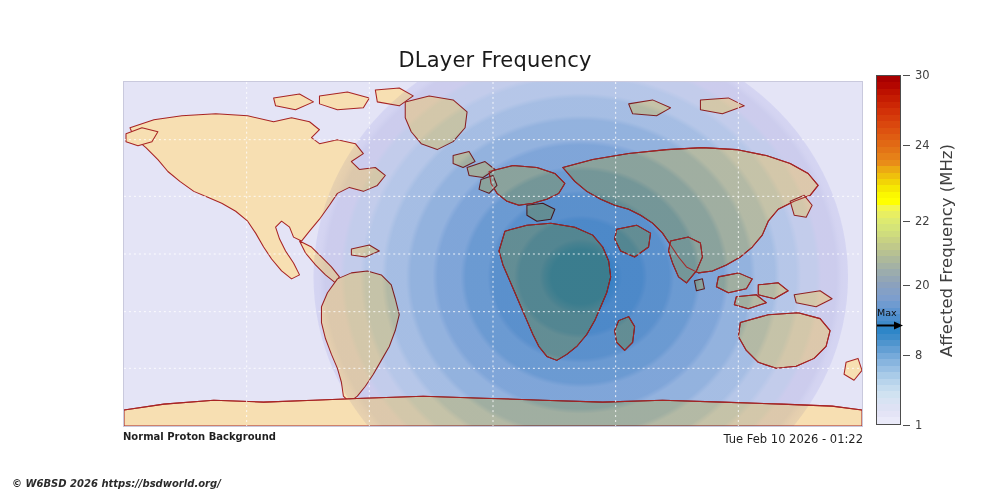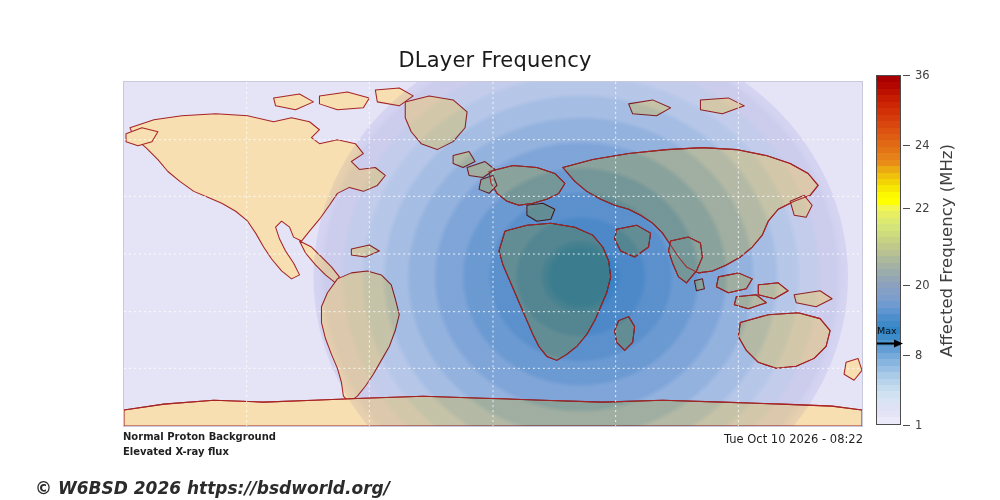--- a/index.html
+++ b/index.html
@@ -159,25 +159,24 @@
     top: 432px;
     width: 303px;
     text-align: right;
     font-size: 11.5px;
     color: #1f1f1f;
   }
   #copyright {
     position: absolute;
     left: 12px;
     top: 478px;
-    font-size: 17px;
+    font-size: 10px;
     font-style: italic;
     font-weight: bold;
     color: #2b2b2b;
-    margin-left: 23px;
   }
 </style>
 </head>
 <body>
 
 <div id="chart-title">DLayer Frequency</div>
 
 <div id="map-axes">
   <div id="map-inner">
     <svg id="map-svg" viewBox="0 0 740 346" preserveAspectRatio="none">
@@ -388,40 +387,39 @@
       <div class="cbar-band" style="height: 1.85185%; background: rgb(197, 220, 239);"></div>
       <div class="cbar-band" style="height: 1.85185%; background: rgb(208, 226, 241);"></div>
       <div class="cbar-band" style="height: 1.85185%; background: rgb(216, 227, 243);"></div>
       <div class="cbar-band" style="height: 1.85185%; background: rgb(222, 226, 244);"></div>
       <div class="cbar-band" style="height: 1.85185%; background: rgb(228, 228, 246);"></div>
       <div class="cbar-band" style="height: 1.85185%; background: rgb(234, 234, 249);"></div>
     </div>
 </div>
 
 <div id="colorbar-ticks">
-    <div class="cb-tick" style="top: 75px;"><span class="dash"></span><span>36</span></div>
+    <div class="cb-tick" style="top: 75px;"><span class="dash"></span><span>30</span></div>
     <div class="cb-tick" style="top: 145px;"><span class="dash"></span><span>24</span></div>
-    <div class="cb-tick" style="top: 208px;"><span class="dash"></span><span>22</span></div>
+    <div class="cb-tick" style="top: 221px;"><span class="dash"></span><span>22</span></div>
     <div class="cb-tick" style="top: 285px;"><span class="dash"></span><span>20</span></div>
     <div class="cb-tick" style="top: 355px;"><span class="dash"></span><span>8</span></div>
     <div class="cb-tick" style="top: 425px;"><span class="dash"></span><span>1</span></div>
   </div>
 
-<div id="max-marker" style="top: 326px;">
+<div id="max-marker" style="top: 308px;">
   <div class="max-text">Max</div>
   <svg class="max-arrow" viewBox="0 0 26 9">
     <line x1="0" y1="4.5" x2="18" y2="4.5" stroke="#000" stroke-width="2"></line>
     <polygon points="17,0.5 26,4.5 17,8.5" fill="#000"></polygon>
   </svg>
 </div>
 
 <div id="colorbar-label">
   <span>Affected Frequency (MHz)</span>
 </div>
 
 <div id="status-notes">
   <div>Normal Proton Background</div>
-  <div>Elevated X-ray flux</div>
 </div>
 
-<div id="timestamp">Tue Oct 10 2026 - 08:22</div>
+<div id="timestamp">Tue Feb 10 2026 - 01:22</div>
 
 <div id="copyright">© W6BSD 2026 https://bsdworld.org/</div>
 
 </body></html>

